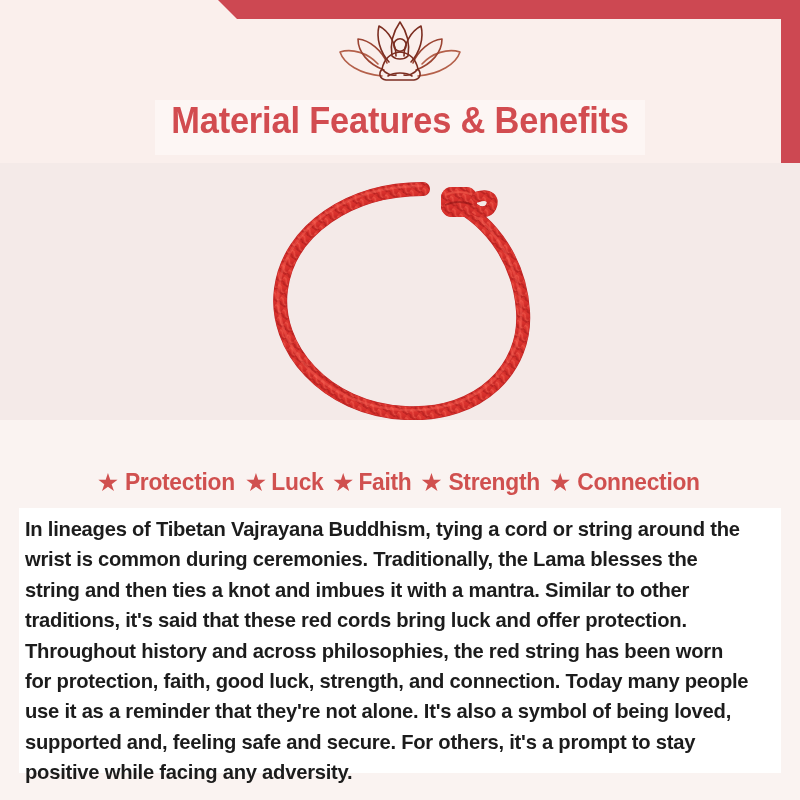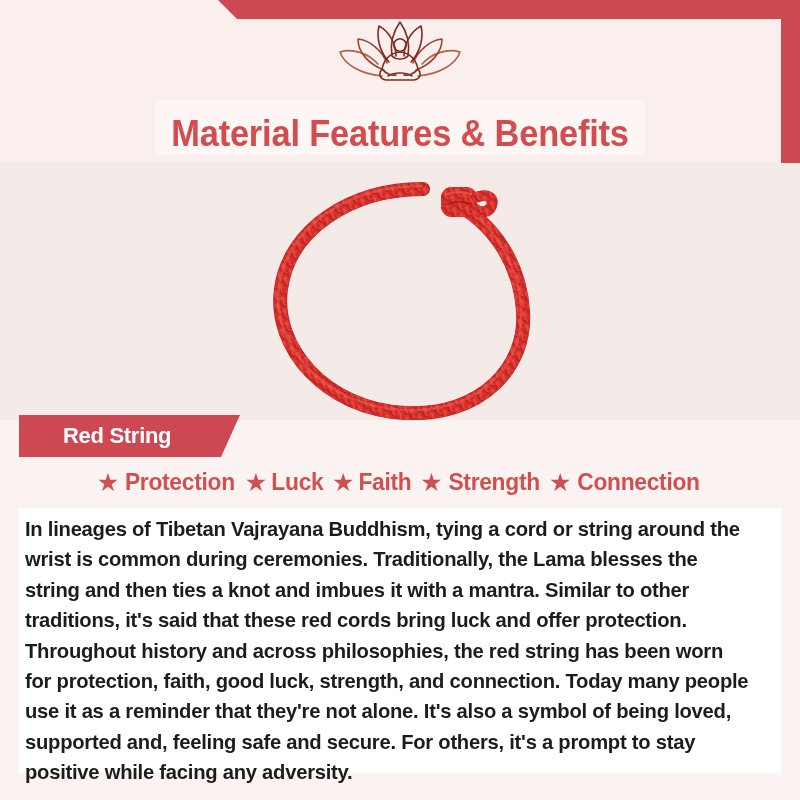--- a/index.html
+++ b/index.html
@@ -86,21 +86,21 @@
 
   
   .title-banner {
     position: absolute;
     top: 100px;
     left: 155px;
     width: 490px;
     height: 55px;
     background: #fdf6f4;
     display: flex;
-    align-items: flex-end;
+    align-items: flex-start;
     justify-content: center;
   }
   .title-text {
     font-size: 37px;
     font-weight: 700;
     color: #d24c50;
     letter-spacing: -0.2px;
     white-space: nowrap;
     transform: scaleX(0.93);
   }
@@ -281,23 +281,20 @@
         <path d="M190 28 Q204 22, 218 28" fill="none" stroke="#8f1414" stroke-width="1.8" opacity="0.6"></path>
       </g>
 
       <path d="M222 20 C 234 16, 240 22, 236 30 C 233 36, 224 36, 220 32" fill="none" stroke="#c32626" stroke-width="11" stroke-linecap="round"></path>
       <path d="M222 20 C 234 16, 240 22, 236 30 C 233 36, 224 36, 220 32" fill="none" stroke="url(#braid)" stroke-width="10" stroke-linecap="round"></path>
     </svg>
   </div>
 
   <div class="lower-panel"></div>
 
-  <div class="tag-banner">
-    <span class="tag-label">Red String</span>
-  </div>
 
   <div class="benefits-row">
     <div class="benefit">
       <span class="benefit-star">★</span>
       <span class="benefit-label">Protection</span>
     </div>
     <div class="benefit">
       <span class="benefit-star">★</span>
       <span class="benefit-label">Luck</span>
     </div>

